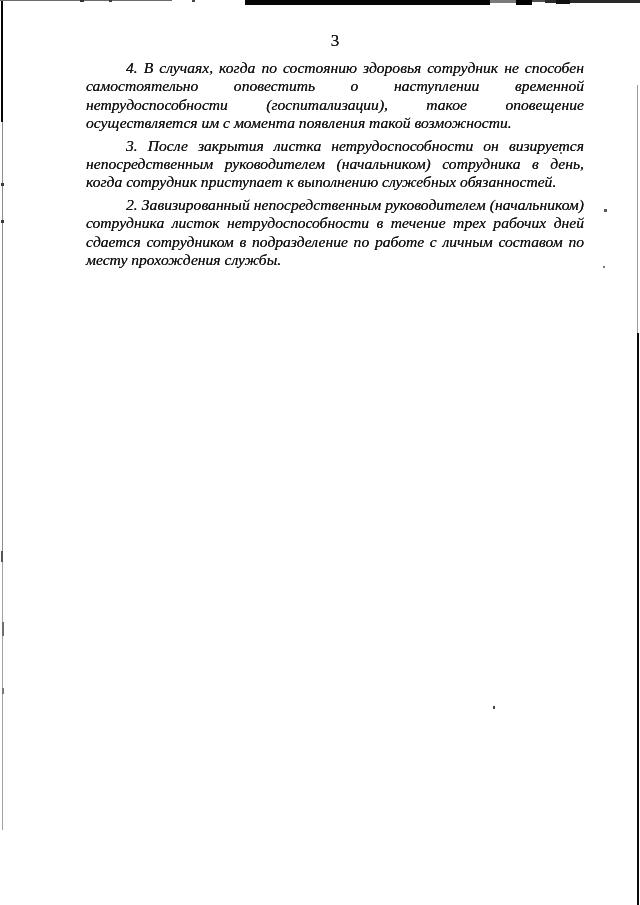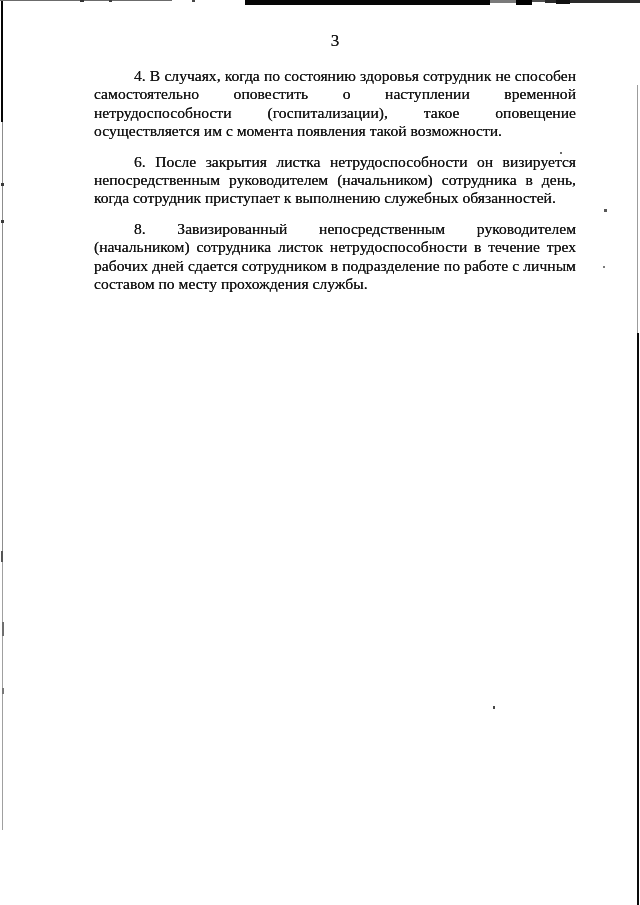--- a/index.html
+++ b/index.html
@@ -31,24 +31,25 @@
     top: 55px;
     left: 82px;
     width: 506px;
     font-size: 15.6px;
     line-height: 18.4px;
     text-align: justify;
     color: #141414;
     text-shadow: 0 0 0.5px #141414;
   }
   .content p {
-    margin: 12px;
+    margin: 4px;
     padding: 0;
     text-indent: 40px;
     hyphens: none;
+    font-style: italic;
   }
   
   .art { position: absolute; pointer-events: none; }
   .edge-left-top      { left: 1px;   top: 0;     width: 2px;   height: 122px; background: #050505; }
   .edge-left-mid      { left: 2px;   top: 122px; width: 1px;   height: 440px; background: #8d8d8d; }
   .edge-left-low      { left: 2px;   top: 562px; width: 1px;   height: 268px; background: #a0a0a0; }
   .edge-left-tick1    { left: 1px;   top: 183px; width: 3px;   height: 3px;   background: #3a3a3a; }
   .edge-left-tick2    { left: 1px;   top: 220px; width: 3px;   height: 3px;   background: #3a3a3a; }
   .edge-left-tick3    { left: 1px;   top: 551px; width: 2px;   height: 11px;  background: #555555; }
   .edge-left-tick4    { left: 2px;   top: 622px; width: 2px;   height: 14px;  background: #6e6e6e; }
@@ -97,17 +98,17 @@
   <div class="art edge-right-black"></div>
   <div class="art speck1"></div>
   <div class="art speck2"></div>
   <div class="art speck3"></div>
   <div class="art speck4"></div>
 
   <div class="page-number">3</div>
 
   <div class="content">
     <p>4. В случаях, когда по состоянию здоровья сотрудник не способен самостоятельно оповестить о наступлении временной нетрудоспособности (госпитализации), такое оповещение осуществляется им с момента появления такой возможности.</p>
-    <p>6. После закрытия листка нетрудоспособности он визируется непосредственным руководителем (начальником) сотрудника в день, когда сотрудник приступает к выполнению служебных обязанностей.</p>
-    <p>8. Завизированный непосредственным руководителем (начальником) сотрудника листок нетрудоспособности в течение трех рабочих дней сдается сотрудником в подразделение по работе с личным составом по месту прохождения службы.</p>
+    <p>3. После закрытия листка нетрудоспособности он визируется непосредственным руководителем (начальником) сотрудника в день, когда сотрудник приступает к выполнению служебных обязанностей.</p>
+    <p>2. Завизированный непосредственным руководителем (начальником) сотрудника листок нетрудоспособности в течение трех рабочих дней сдается сотрудником в подразделение по работе с личным составом по месту прохождения службы.</p>
   </div>
 
 </div>
 
 </body></html>

